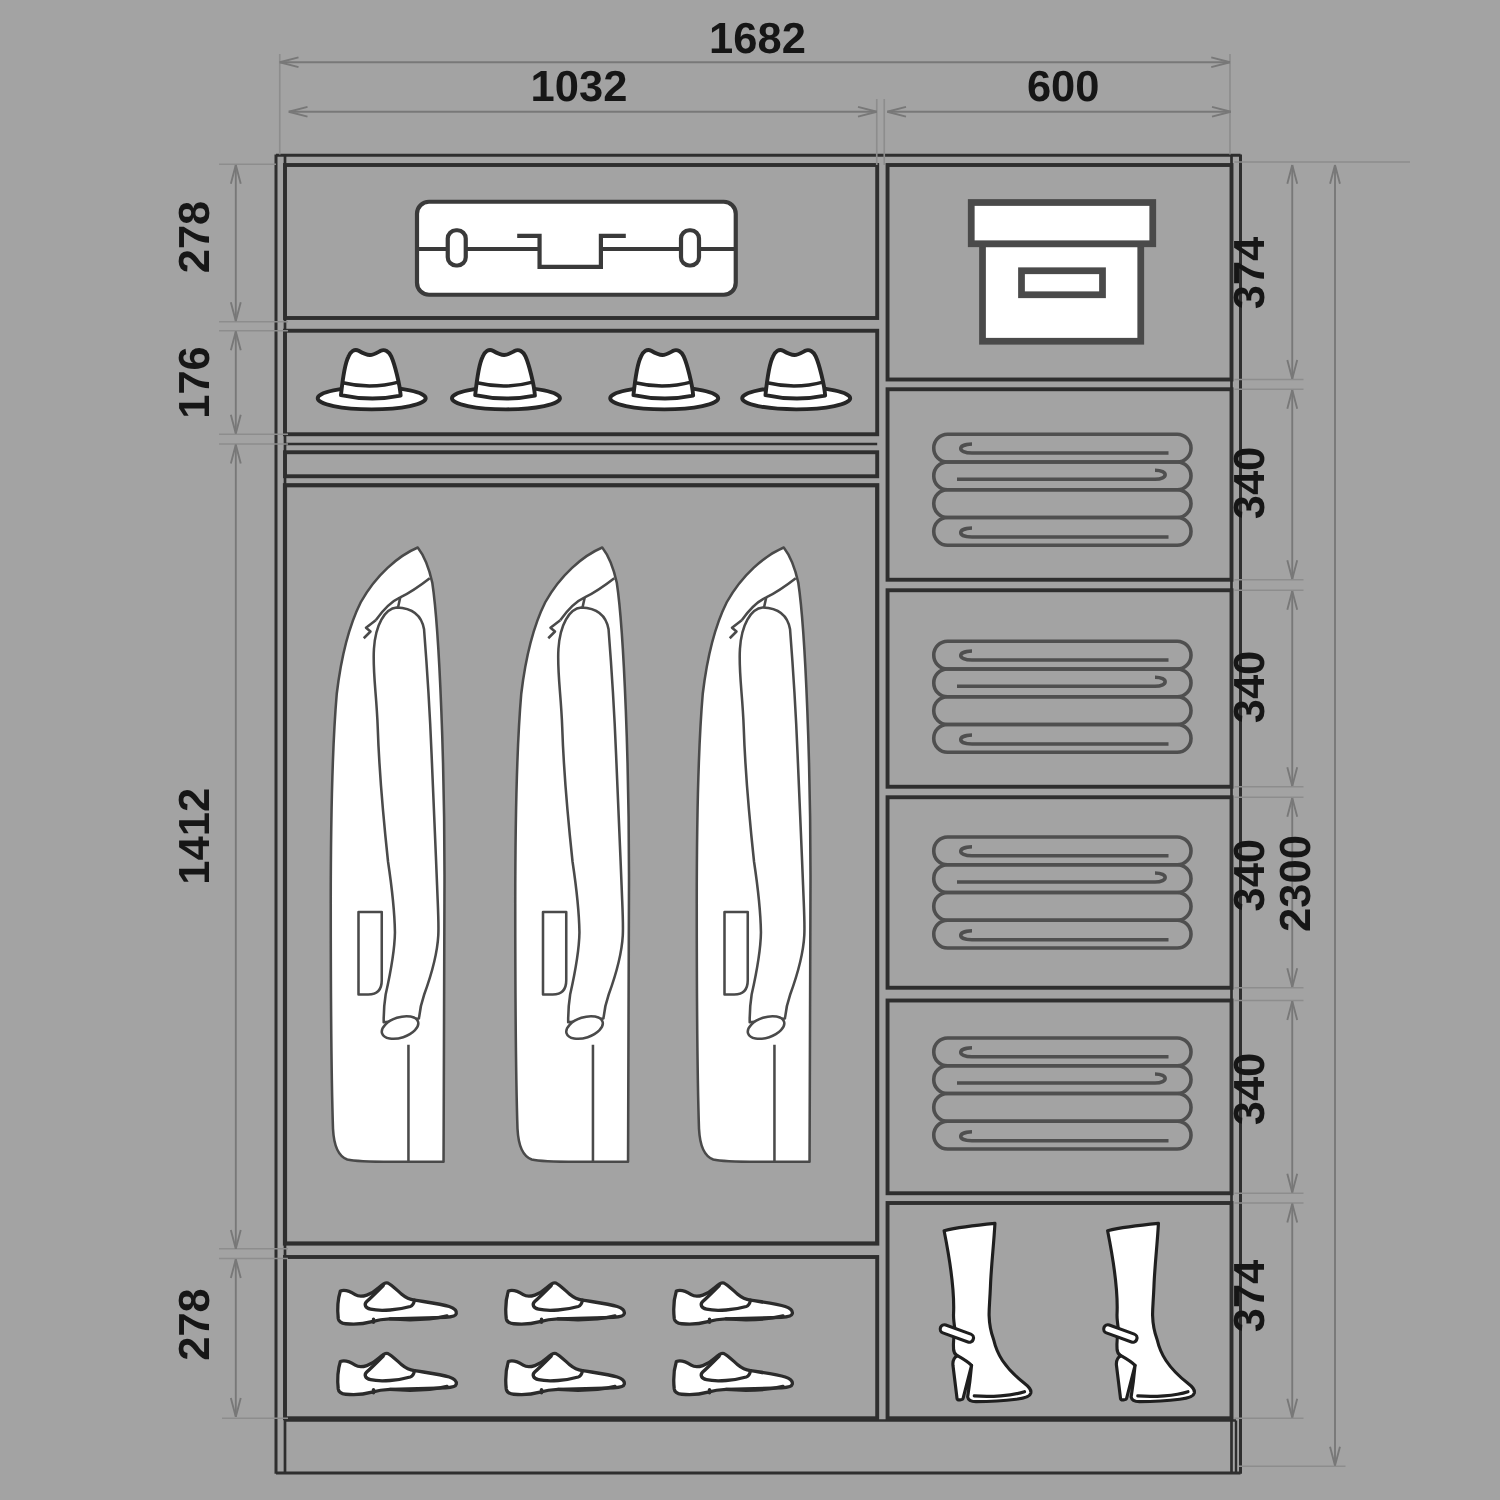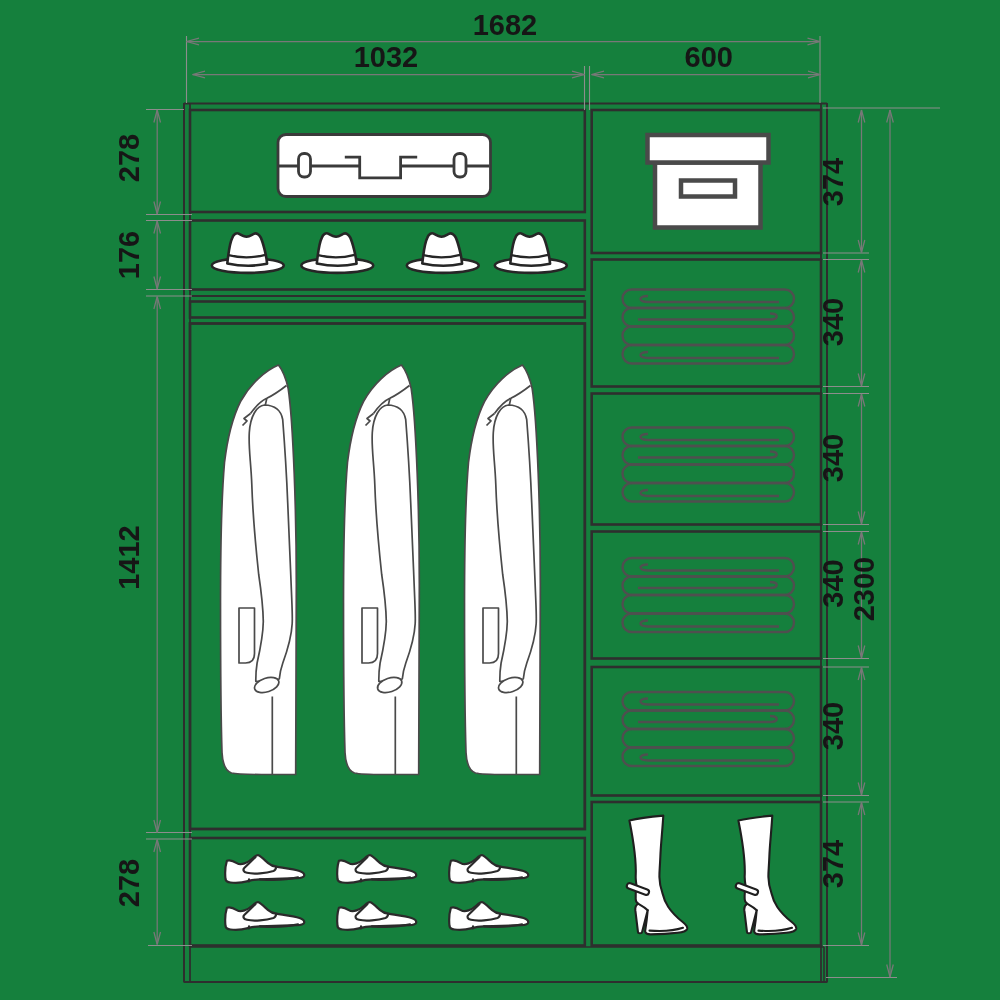--- a/index.html
+++ b/index.html
@@ -1,16 +1,16 @@
 <!DOCTYPE html>
 <html><head>
 <meta charset="utf-8">
 <style>
 html,body{margin:0;padding:0;background:#ffffff;}
-#wrap{width:1000px;height:1000px;position:relative;background:#15803d;font-family:"Liberation Sans",sans-serif;}
+#wrap{width:1000px;height:1000px;position:relative;background:#a3a3a3;font-family:"Liberation Sans",sans-serif;}
 svg{position:absolute;top:0;left:0;}
 text{font-family:"Liberation Sans",sans-serif;font-weight:bold;fill:#161616;}
 </style>
 </head>
 <body>
 <div id="wrap">
 <svg width="1000" height="1000" viewBox="0 0 1000 1000">
 <defs>
 <g id="hat">
 <ellipse cx="36.8" cy="33.5" rx="36" ry="7.4" fill="#fff" stroke="#262626" stroke-width="2.6"></ellipse>

